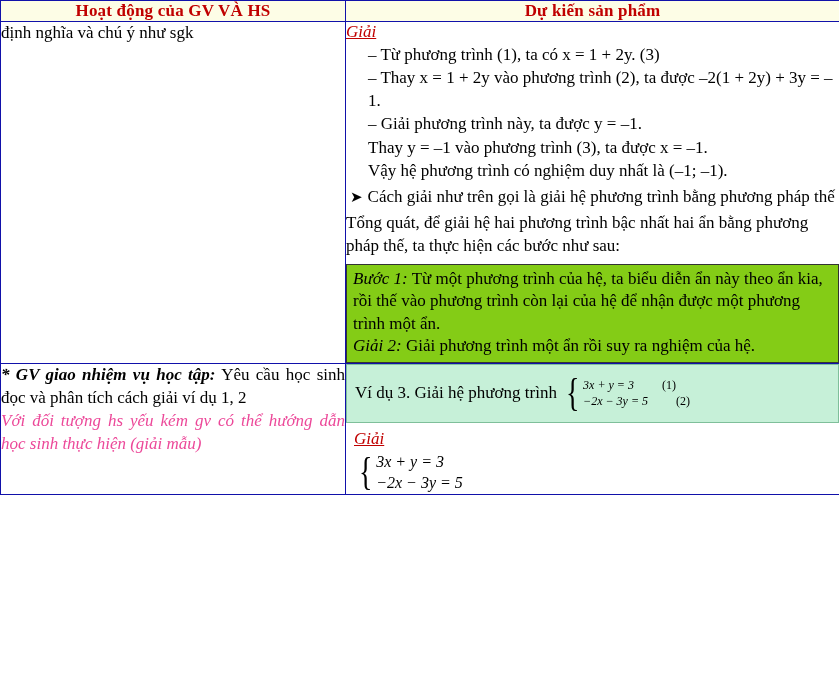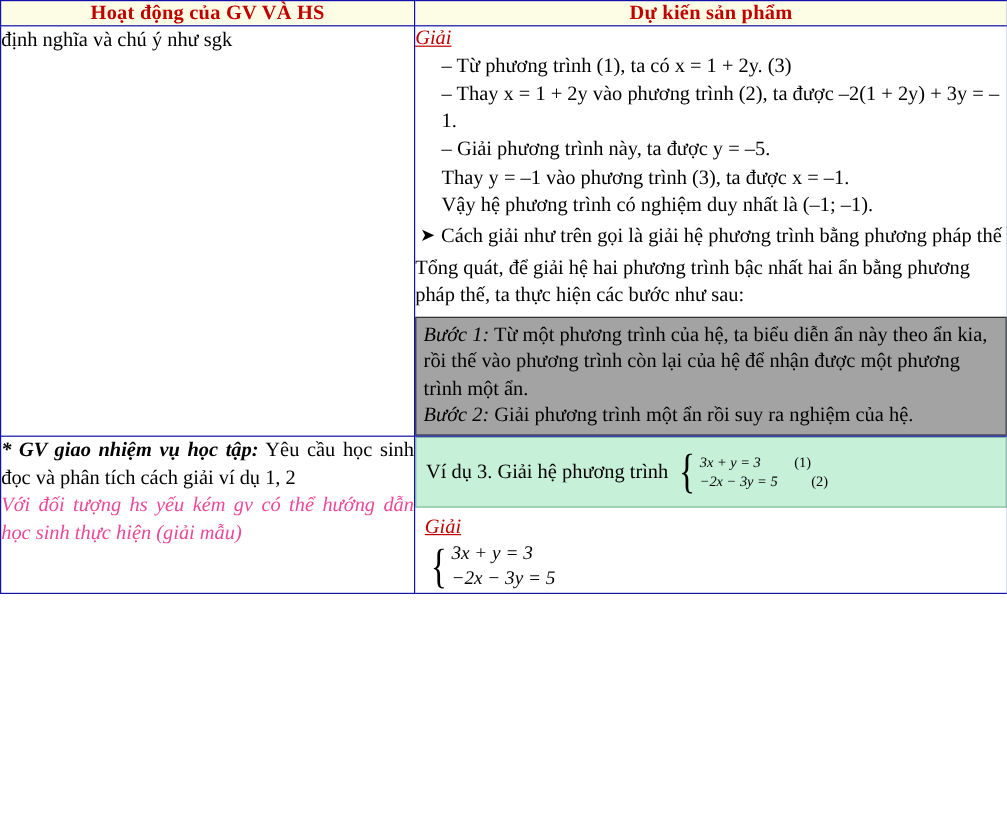--- a/index.html
+++ b/index.html
@@ -90,21 +90,21 @@
     line-height: 1.32;
   }
   .para {
     font-size: 17px;
     line-height: 1.32;
     margin-top: 4px;
   }
 
   
   .yellow-box {
-    background: #a3a3a3;
+    background: #84cc16;
     border: 1px solid #333333;
     padding: 3px 6px 4px 6px;
     margin-top: 7px;
     font-size: 17px;
     line-height: 1.32;
   }
   .step-label {
     font-style: italic;
   }
 
@@ -201,38 +201,38 @@
       <tr>
         <td class="cell-pad">
           <div class="txt">định nghĩa và chú ý như sgk</div>
         </td>
         <td class="cell-pad">
           <div class="giai">Giải</div>
 
           <div class="indent-block">
             <div class="line dashline">– Từ phương trình (1), ta có x = 1 + 2y. (3)</div>
             <div class="line dashline">– Thay x = 1 + 2y vào phương trình (2), ta được –2(1 + 2y) + 3y = –1.</div>
-            <div class="line dashline">– Giải phương trình này, ta được y = –5.</div>
+            <div class="line dashline">– Giải phương trình này, ta được y = –1.</div>
             <div class="line dashline">Thay y = –1 vào phương trình (3), ta được x = –1.</div>
             <div class="line dashline">Vậy hệ phương trình có nghiệm duy nhất là (–1; –1).</div>
           </div>
 
           <div class="bullet-row">
             <span class="bullet-glyph">➤</span>
             <span class="bullet-text">Cách giải như trên gọi là giải hệ phương trình bằng phương pháp thế</span>
           </div>
 
           <div class="para">Tổng quát, để giải hệ hai phương trình bậc nhất hai ẩn bằng phương pháp thế, ta thực hiện các bước như sau:</div>
 
           <div class="yellow-box">
             <div>
               <span class="step-label">Bước 1:</span><span> Từ một phương trình của hệ, ta biểu diễn ẩn này theo ẩn kia, rồi thế vào phương trình còn lại của hệ để nhận được một phương trình một ẩn.</span>
             </div>
             <div>
-              <span class="step-label">Bước 2:</span><span> Giải phương trình một ẩn rồi suy ra nghiệm của hệ.</span>
+              <span class="step-label">Giải 2:</span><span> Giải phương trình một ẩn rồi suy ra nghiệm của hệ.</span>
             </div>
           </div>
         </td>
       </tr>
 
       <tr>
         <td class="cell-pad bottom-cut">
           <div class="left-lower">
             <b>* GV giao nhiệm vụ học tập:</b><span> Yêu cầu học sinh đọc và phân tích cách giải ví dụ 1, 2</span>
           </div>

